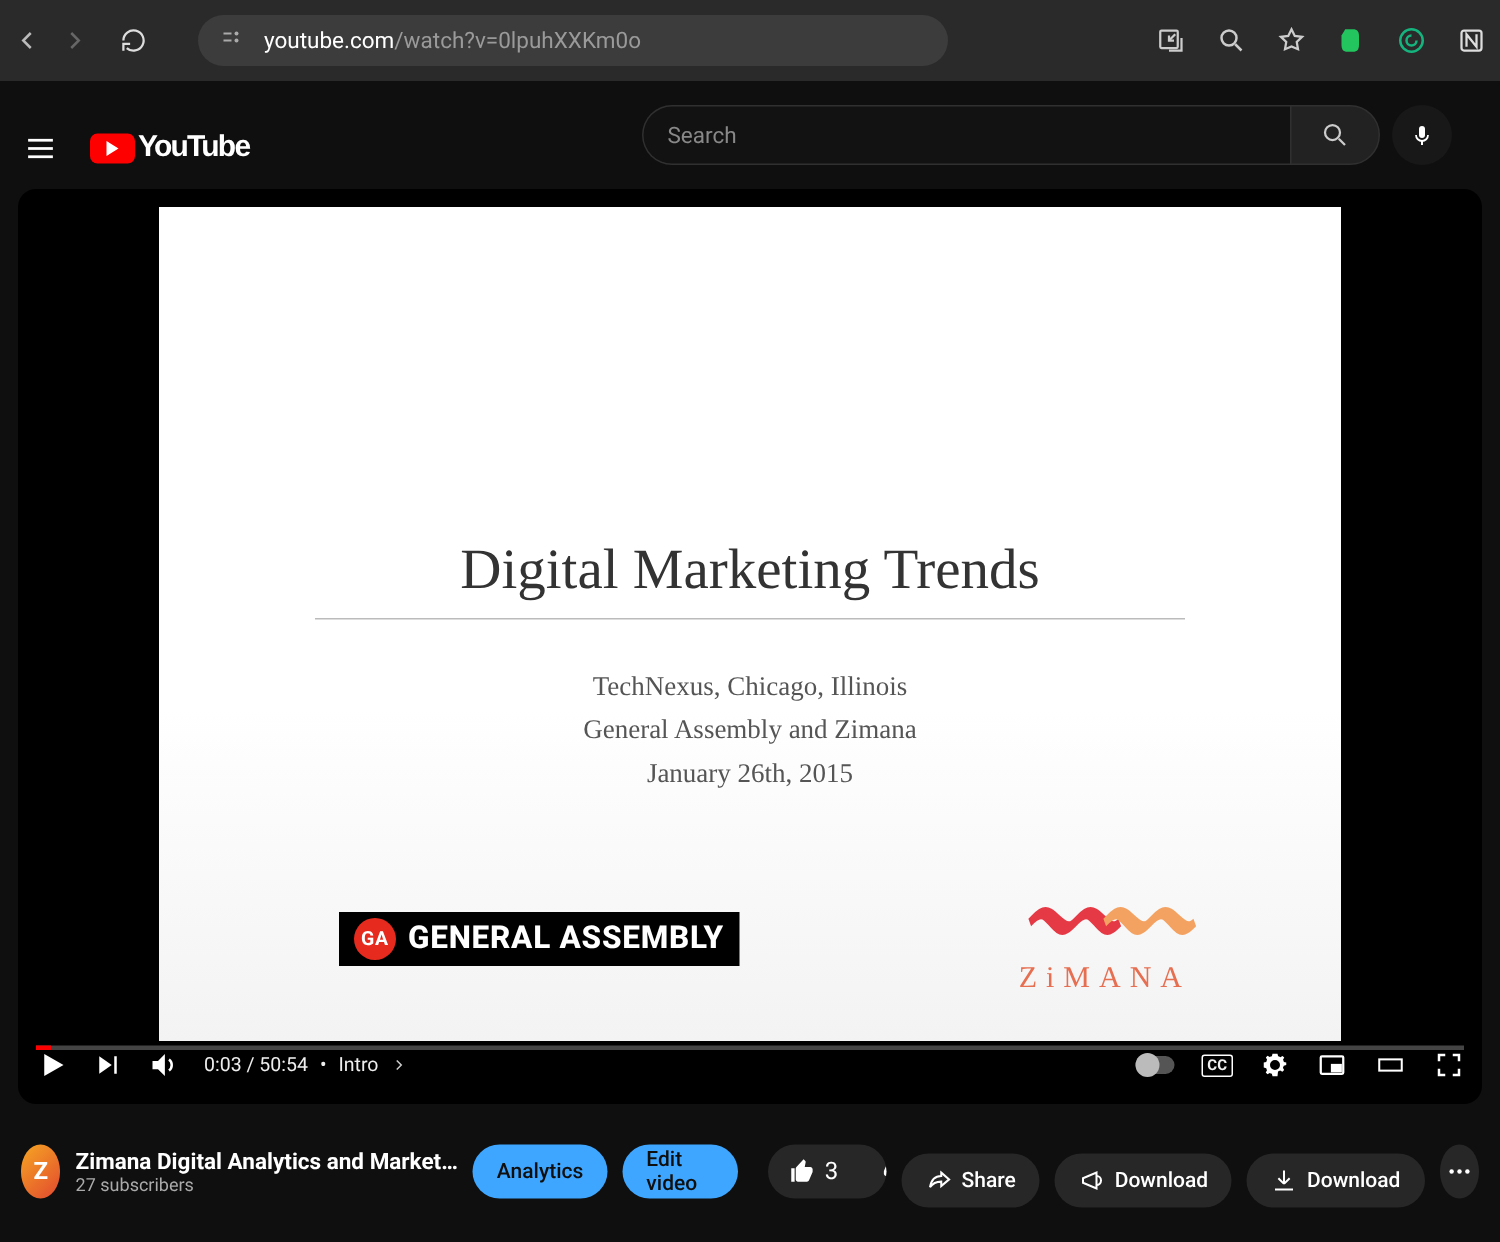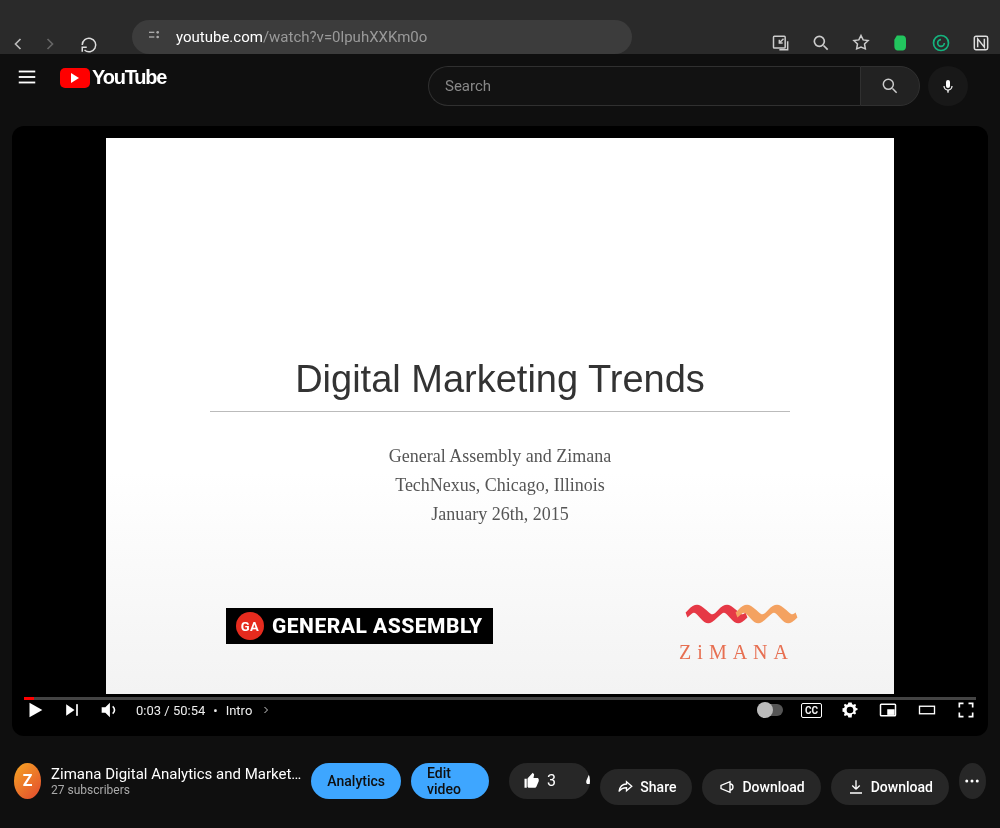--- a/index.html
+++ b/index.html
@@ -5,40 +5,40 @@
   * { box-sizing: border-box; margin: 0; padding: 0; }
   body {
     width: 1000px; height: 828px;
     background: #0f0f0f;
     font-family: "Roboto", Arial, sans-serif;
     color: #fff; overflow: hidden;
   }
   
   .chrome {
     height: 54px; background: #2a2a2a;
-    display: flex; align-items: flex-end; padding: 0 8px; gap: 8px;
+    display: flex; align-items: center; padding: 0 8px; gap: 8px;
   }
   .chrome .nav-arrow { width: 24px; text-align: center; color: #888; font-size: 20px; cursor: pointer; }
   .chrome .nav-arrow.disabled { color: #555; }
   .chrome .reload { width: 24px; text-align:center; color:#ddd; font-size:18px; cursor:pointer; margin-left:8px;}
   .urlbar {
     flex: 0 0 500px; margin-left: 20px;
     height: 34px; background: #3c3c3c; border-radius: 17px;
     display: flex; align-items: center; padding: 0 14px; gap: 12px;
     color: #ccc; font-size: 15px;
   }
   .urlbar .site-icon { width:18px; height:18px; display:flex; align-items:center; justify-content:center; color:#aaa; font-size:13px;}
   .urlbar .domain-part { color:#fff; }
   .urlbar .path-part { color:#9a9a9a; }
   .chrome .right-icons { margin-left:auto; display:flex; gap:18px; align-items:center; }
   .chrome .right-icons .ic { width:22px; height:22px; display:flex; align-items:center; justify-content:center; cursor:pointer; }
 
   
   .yt-head {
-    height: 56px; display:flex; align-items:flex-start; padding:12px 16px; gap:20px;
+    height: 56px; display:flex; align-items:flex-end; padding:0 16px; gap:20px;
     background:#0f0f0f;
   }
   .burger { width:24px; cursor:pointer; color:#fff; }
   .yt-logo { display:flex; align-items:center; gap:2px; cursor:pointer; }
   .yt-play { width:30px; height:20px; background:#ff0000; border-radius:5px; display:flex; align-items:center; justify-content:center; }
   .yt-play::after { content:""; border-left:8px solid #fff; border-top:5px solid transparent; border-bottom:5px solid transparent; }
   .yt-word { font-weight:600; letter-spacing:-1.2px; font-size:20px; color:#fff; font-family: Arial; }
   .search-wrap { margin-left:auto; margin-right:16px; display:flex; align-items:center; flex: 0 0 540px; }
   .search-box {
     flex:1; height:40px; background:#121212; border:1px solid #303030;
@@ -56,21 +56,21 @@
     display:flex; align-items:center; justify-content:center; margin-left:8px; cursor:pointer;
   }
 
   
   .player { margin: 16px 12px 0 12px; width: 976px; height: 610px; background:#000; border-radius:12px; position:relative; overflow:hidden;}
   .slide {
     position:absolute; top:12px; left:94px; width:788px; height:556px;
     background: linear-gradient(to bottom, #fff 60%, #f3f3f3 100%);
     color:#222; text-align:center;
   }
-  .slide h1 { font-size:38px; font-weight:400; margin-top:220px; font-family: Liberation Sans, sans-serif; color:#333; }
+  .slide h1 { font-size:38px; font-weight:400; margin-top:220px; font-family: Liberation Serif, serif; color:#333; }
   .slide hr { width:580px; margin:10px auto 30px auto; border:none; border-top:1px solid #bbb; }
   .slide .sub { font-size:18px; color:#555; line-height:1.6; font-family: Georgia, serif;}
   .ga-box {
     position:absolute; bottom:50px; left:120px;
     background:#000; color:#fff; padding:4px 10px;
     font-weight:800; font-size:21px; letter-spacing:0.5px;
     display:flex; align-items:center; gap:8px;
   }
   .ga-circle { width:28px; height:28px; background:#e62b1e; border-radius:50%; display:flex; align-items:center; justify-content:center; font-size:13px; font-weight:700;}
   .zimana {
@@ -92,21 +92,21 @@
   .cc-box { border:1.5px solid #fff; border-radius:2px; font-size:10px; font-weight:700; padding:1px 3px;}
   .autoplay { width:26px; height:12px; border-radius:8px; background:#555; position:relative;}
   .autoplay::after { content:""; position:absolute; left:0; top:-2px; width:16px; height:16px; border-radius:50%; background:#bbb; display:flex; align-items:center; justify-content:center;}
 
   
   .below { padding: 10px 14px 0 14px;}
   .vtitle { font-size:20px; font-weight:700; color:#fff; }
   .row2 { display:flex; align-items:center; margin-top:10px; gap:10px;}
   .avatar { width:36px; height:36px; border-radius:50%; background:linear-gradient(135deg,#f6a623,#e2492f); display:flex; align-items:center; justify-content:center; font-weight:700;}
   .ch { display:flex; flex-direction:column;}
-  .ch .name { font-size:15px; font-weight:400; color:#fff; max-width:270px; white-space:nowrap; overflow:hidden; text-overflow:ellipsis;}
+  .ch .name { font-size:15px; font-weight:700; color:#fff; max-width:270px; white-space:nowrap; overflow:hidden; text-overflow:ellipsis;}
   .ch .subs { font-size:12px; color:#aaa;}
   .pill { height:36px; border-radius:18px; display:flex; align-items:center; padding:0 16px; font-size:14px; font-weight:500; cursor:pointer; gap:6px;}
   .blue { background:#3ea6ff; color:#0f0f0f;}
   .dark { background:#272727; color:#fff;margin-top:13px;}
   .seg { display:flex; align-items:center; background:#272727; border-radius:18px; height:36px; overflow:hidden;}
   .seg .half { padding:0 14px; display:flex; align-items:center; gap:6px; cursor:pointer; height:36px;}
   .seg .sep { width:1px; height:22px; background:#444;}
   .round { width:36px; height:36px; border-radius:50%; background:#272727; display:flex; align-items:center; justify-content:center; cursor:pointer;}
   .spacer { flex:1; }
   svg { display:block; }
@@ -213,22 +213,22 @@
           <rect x="11" y="18" width="2" height="4"></rect>
         </svg>
     </div>
   </div>
 </div>
 
 <div class="player">
   <div class="slide">
     <h1>Digital Marketing Trends</h1>
     <hr>
+    <div class="sub">TechNexus, Chicago, Illinois</div>
     <div class="sub">General Assembly  and Zimana</div>
-    <div class="sub">TechNexus, Chicago, Illinois</div>
     <div class="sub">January 26th, 2015</div>
     <div class="ga-box">
       <div class="ga-circle">GA</div>
       <span>GENERAL ASSEMBLY</span>
     </div>
     <div class="zimana">
       <div class="sw"><span class="s1">〰</span><span class="s2">〰</span></div>
       <div class="t">ZiMANA</div>
     </div>
   </div>

